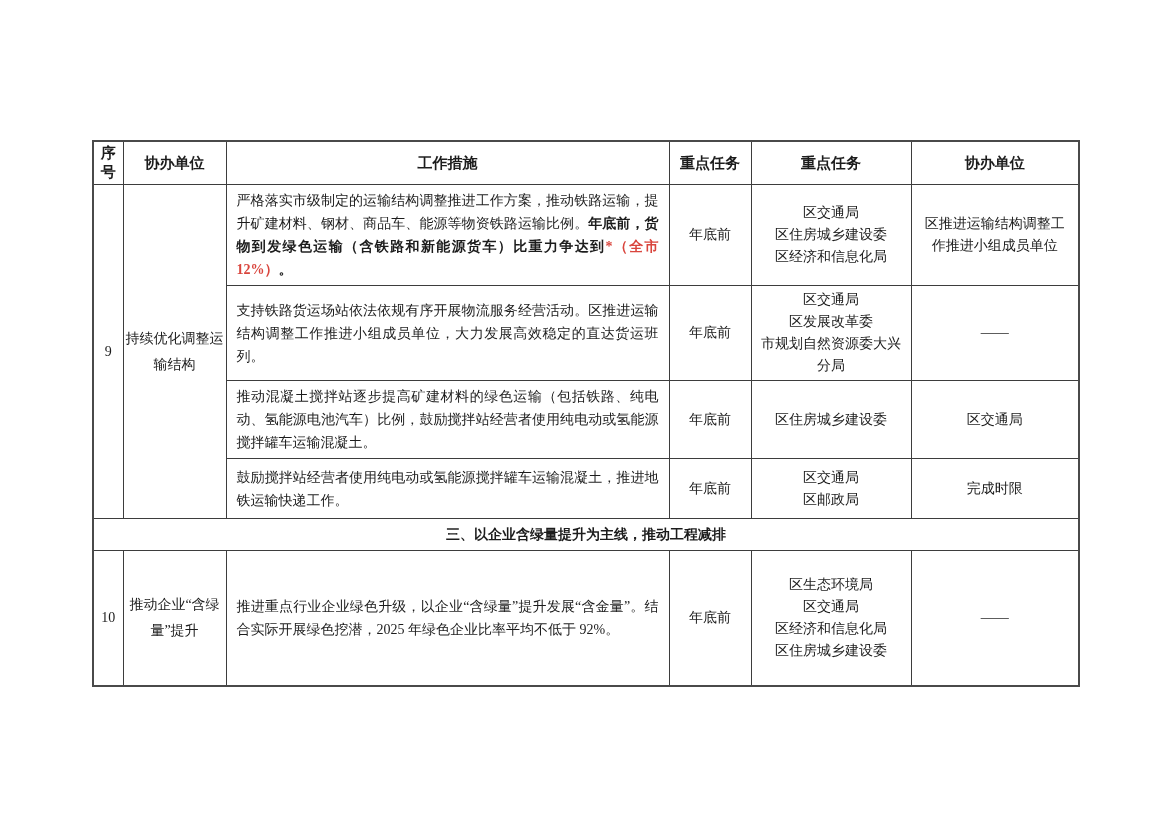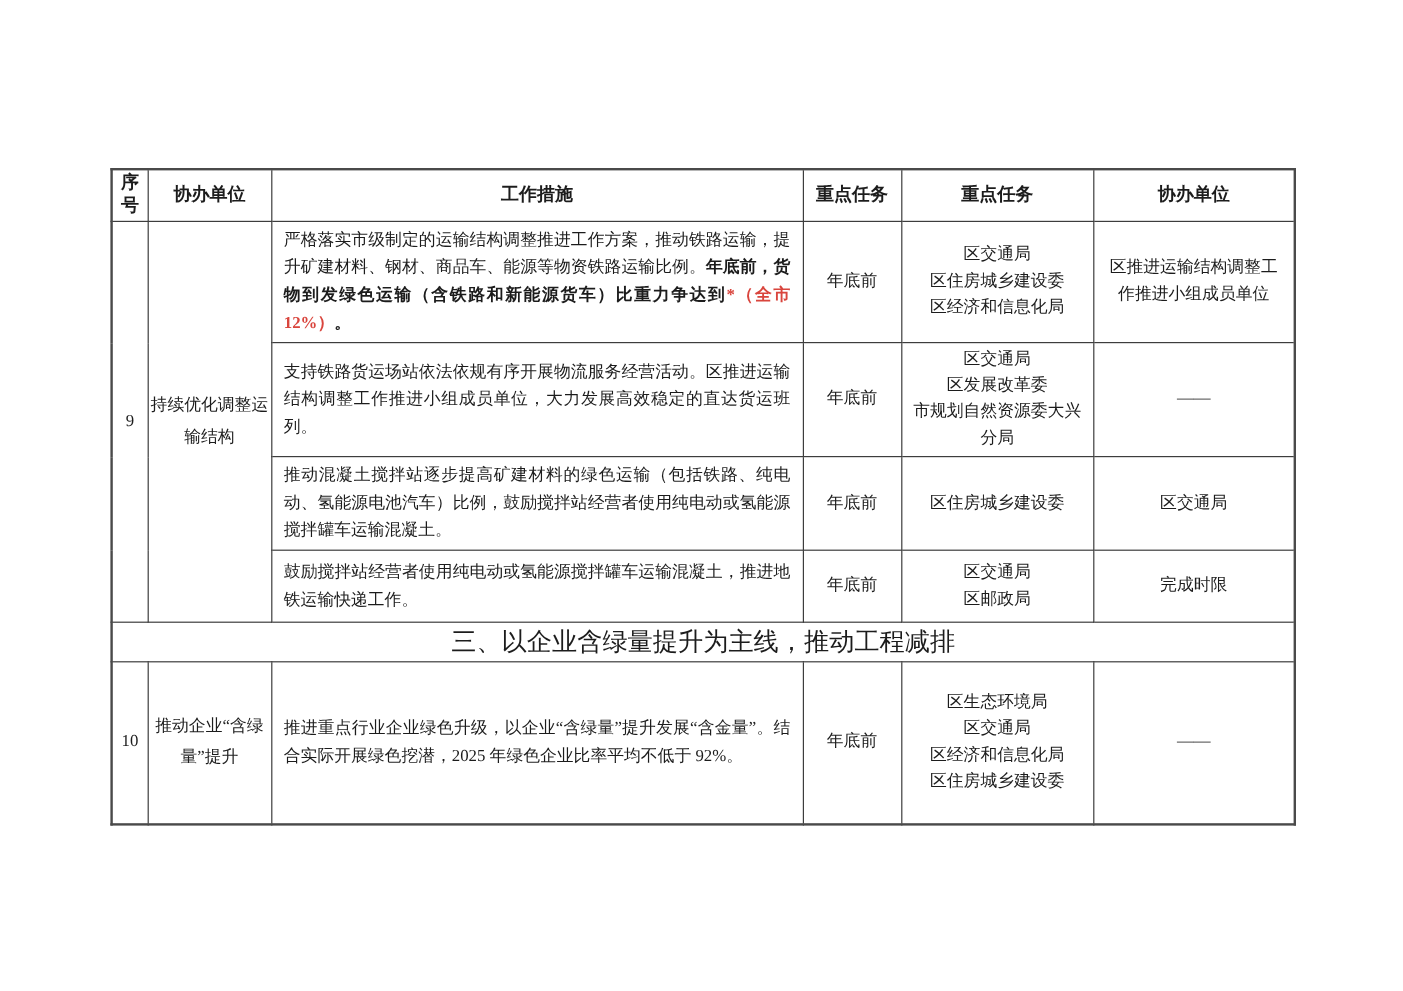--- a/index.html
+++ b/index.html
@@ -48,22 +48,22 @@
     line-height: 26px;
     padding: 2px 0;
   }
   td.cell-measure {
     text-align: justify;
     line-height: 23px;
     padding: 4px 10px;
   }
   tr.section-row td {
     text-align: center;
-    font-weight: normal;
-    font-size: 21px;
+    font-weight: bold;
+    font-size: 14px;
     font-family: "Liberation Sans", "DejaVu Sans", sans-serif;
     padding: 2px 6px;
   }
   .seg-bold { font-weight: bold; }
   .seg-red  { font-weight: bold; color: #d9453d; }
 </style>
 </head>
 <body>
 
 <table class="doc-table">

